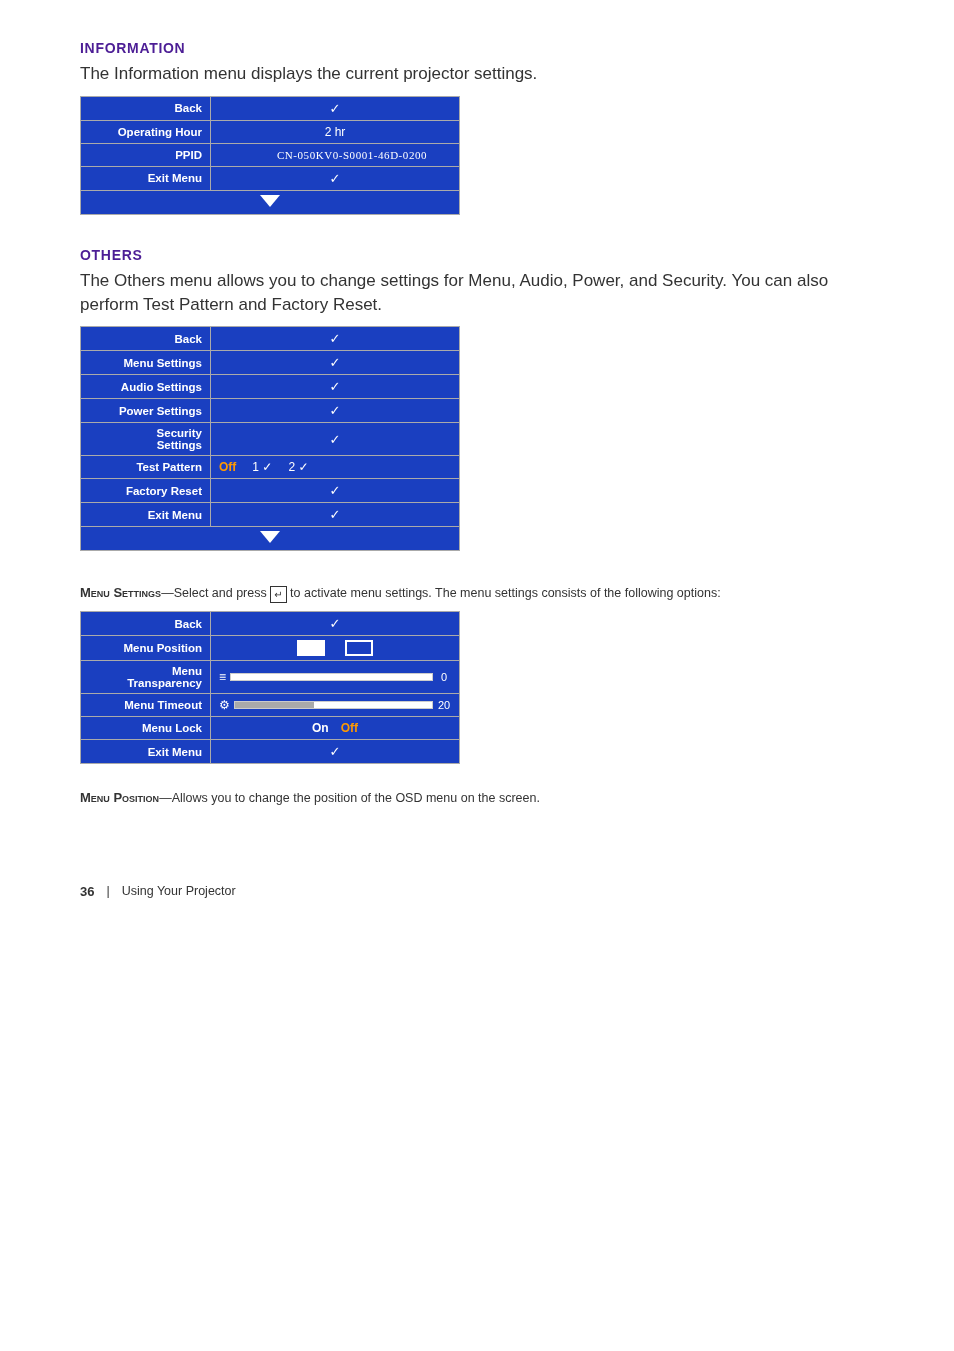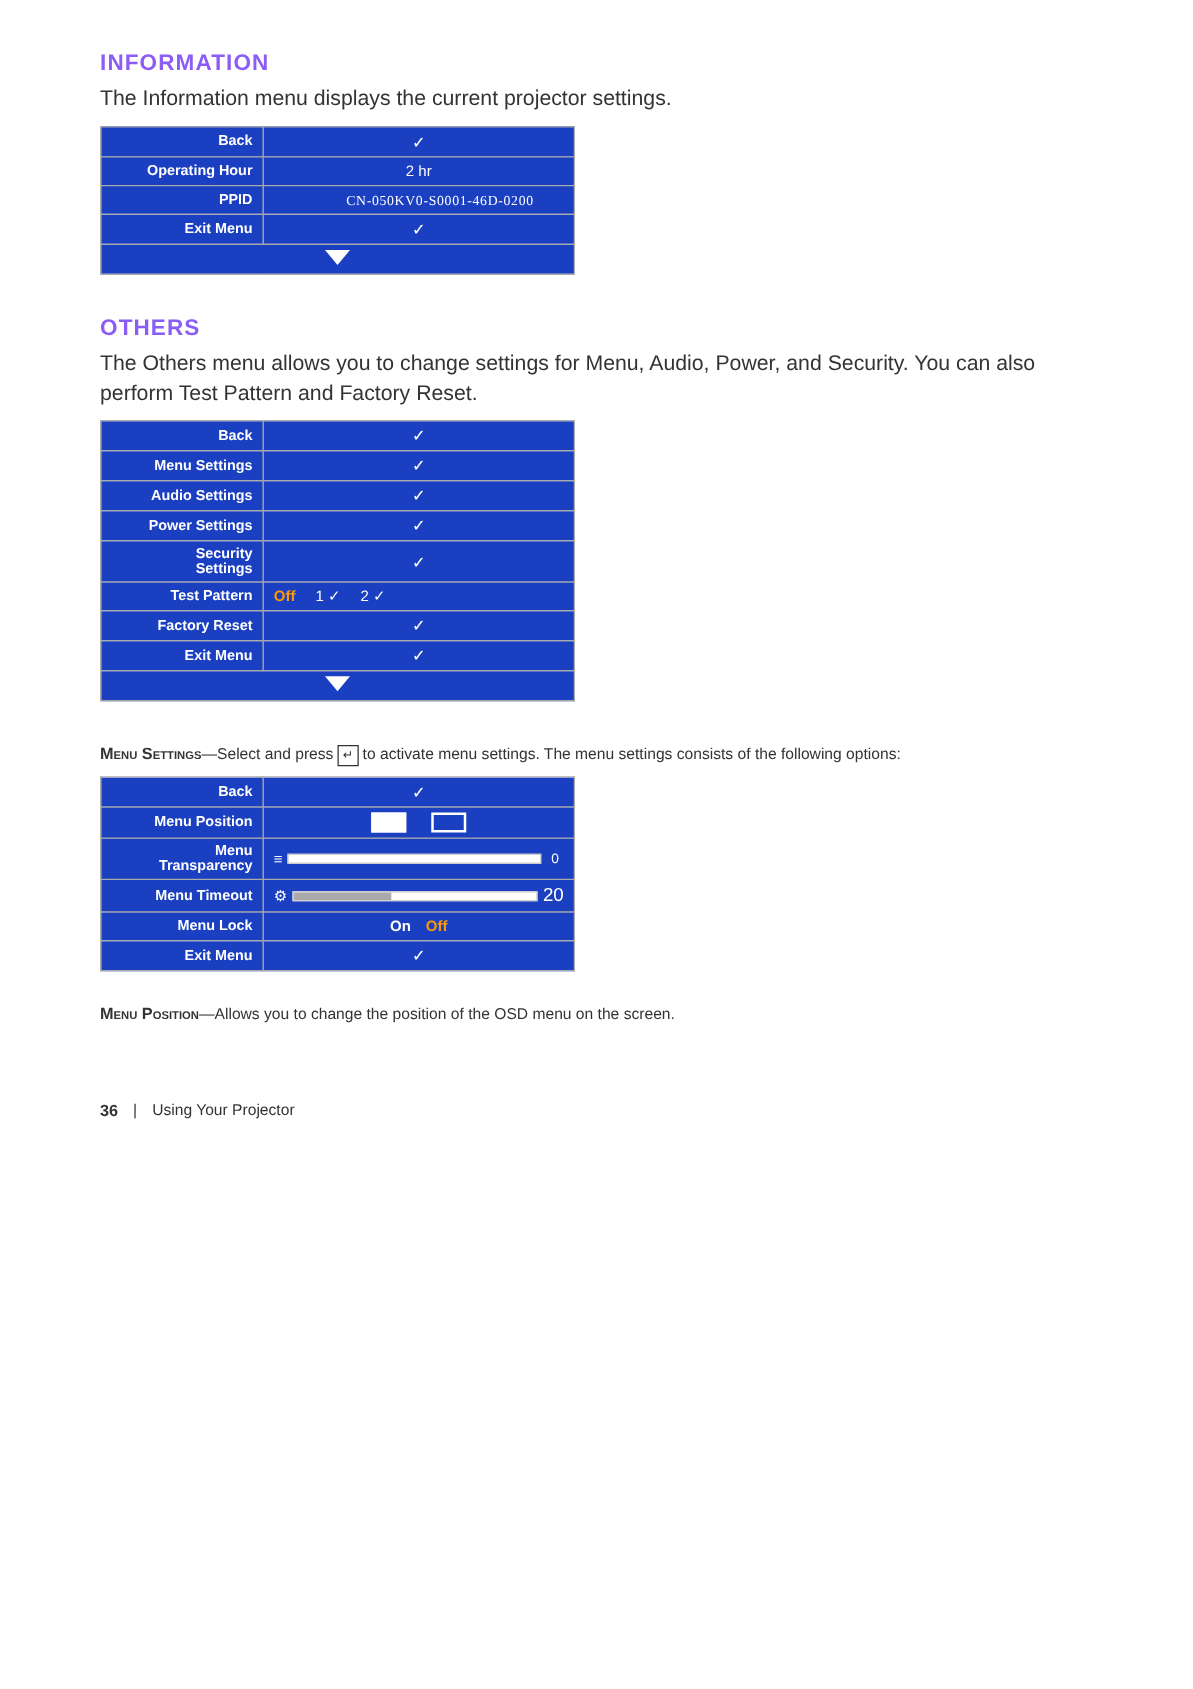--- a/index.html
+++ b/index.html
@@ -8,25 +8,25 @@
       font-family: Arial, Helvetica, sans-serif;
       font-size: 13px;
       color: #222;
       width: 954px;
       min-height: 1351px;
       padding: 40px 80px;
     }
 
     
     .section-title {
-      font-size: 18px;
+      font-size: 14px;
       font-weight: bold;
       letter-spacing: 0.05em;
       margin-bottom: 6px;
-      color: #8b5cf6;
+      color: #4c1d95;
       text-transform: uppercase;
     }
 
     .section-desc {
       font-size: 17px;
       color: #333;
       margin-bottom: 10px;
       line-height: 1.4;
     }
 
@@ -96,21 +96,21 @@
 
     .desc-line {
       font-size: 12.5px;
       color: #333;
       line-height: 1.5;
       margin-bottom: 8px;
     }
 
     
     .page-footer {
-      margin-top: 60px;
+      margin-top: 76px;
       font-size: 12.5px;
       color: #333;
       display: flex;
       align-items: center;
       gap: 12px;
     }
 
     .page-num {
       font-weight: bold;
       font-size: 13px;
@@ -256,21 +256,21 @@
       </td>
     </tr>
     <tr>
       <td class="label-cell">Menu Timeout</td>
       <td class="value-cell">
         <div style="display:flex;align-items:center;gap:4px;">
           <span style="font-size:12px;color:#fff;">⚙</span>
           <div style="flex:1;height:8px;background:#fff;border:1px solid #ccc;">
             <div style="width:40%;height:100%;background:#aaa;"></div>
           </div>
-          <span style="color:#fff;font-size:15px;min-width:14px;">20</span>
+          <span style="color:#fff;font-size:11px;min-width:14px;">20</span>
         </div>
       </td>
     </tr>
     <tr>
       <td class="label-cell">Menu Lock</td>
       <td class="value-cell">
         <div class="menu-lock-row">
           <span style="color:#fff;font-weight:bold;">On</span>
           <span style="color:#f90;font-weight:bold;">Off</span>
         </div>

